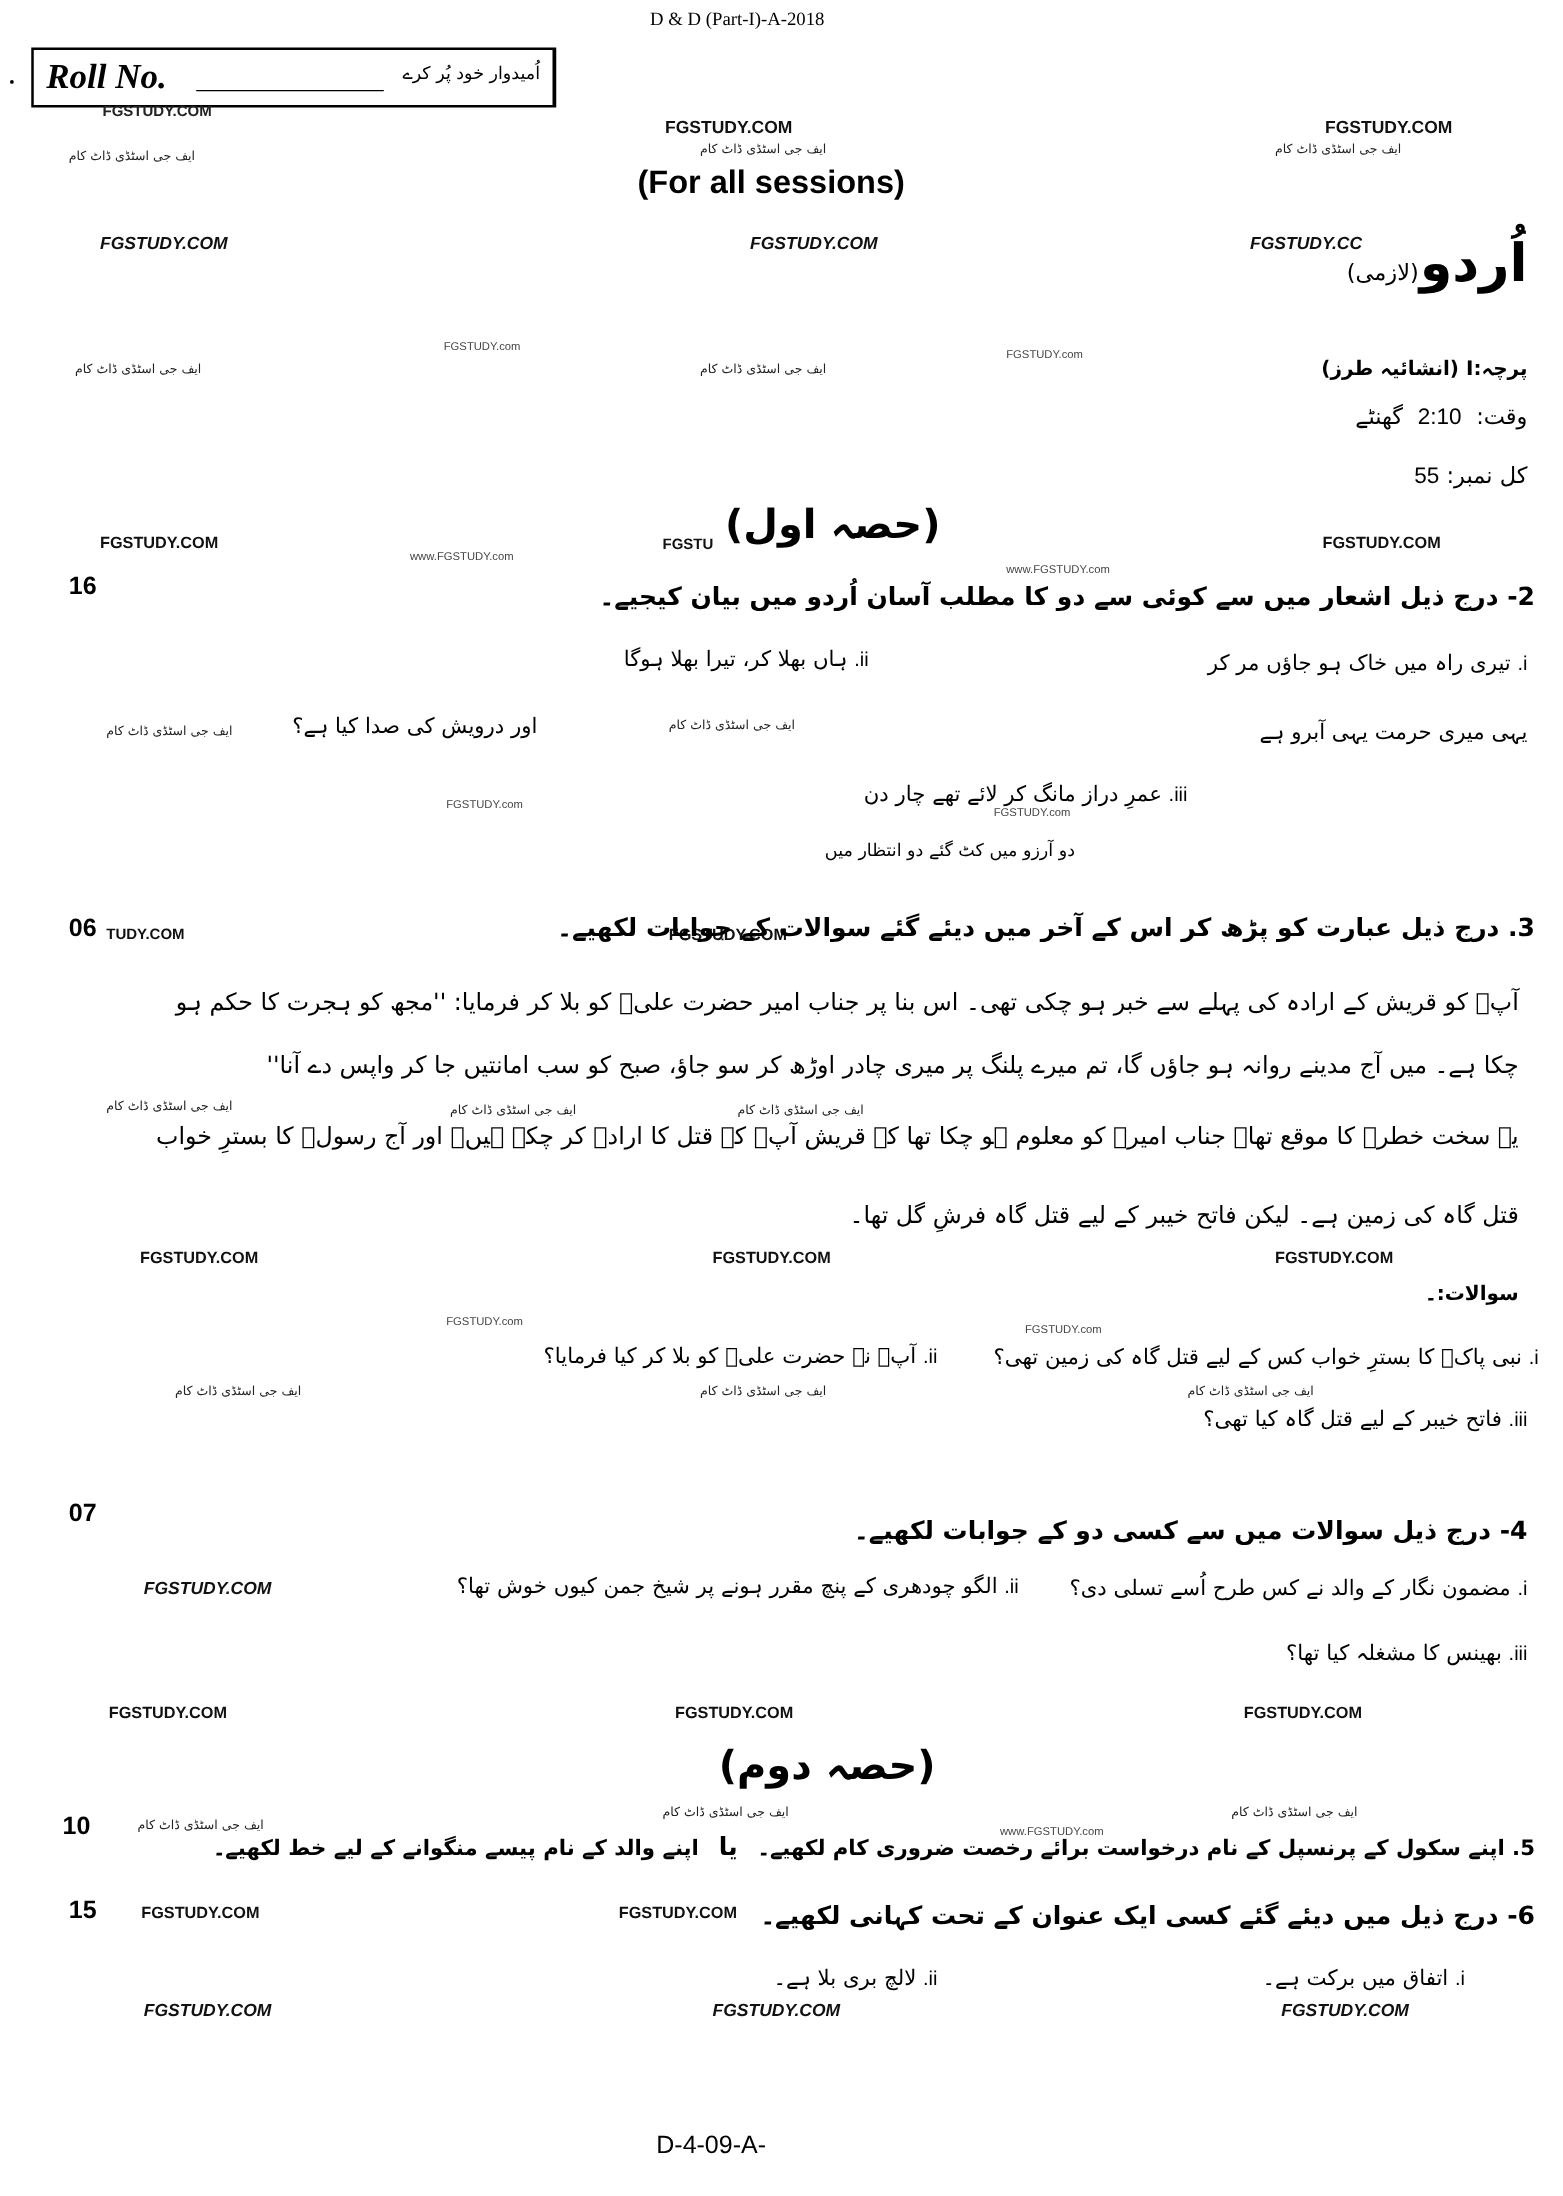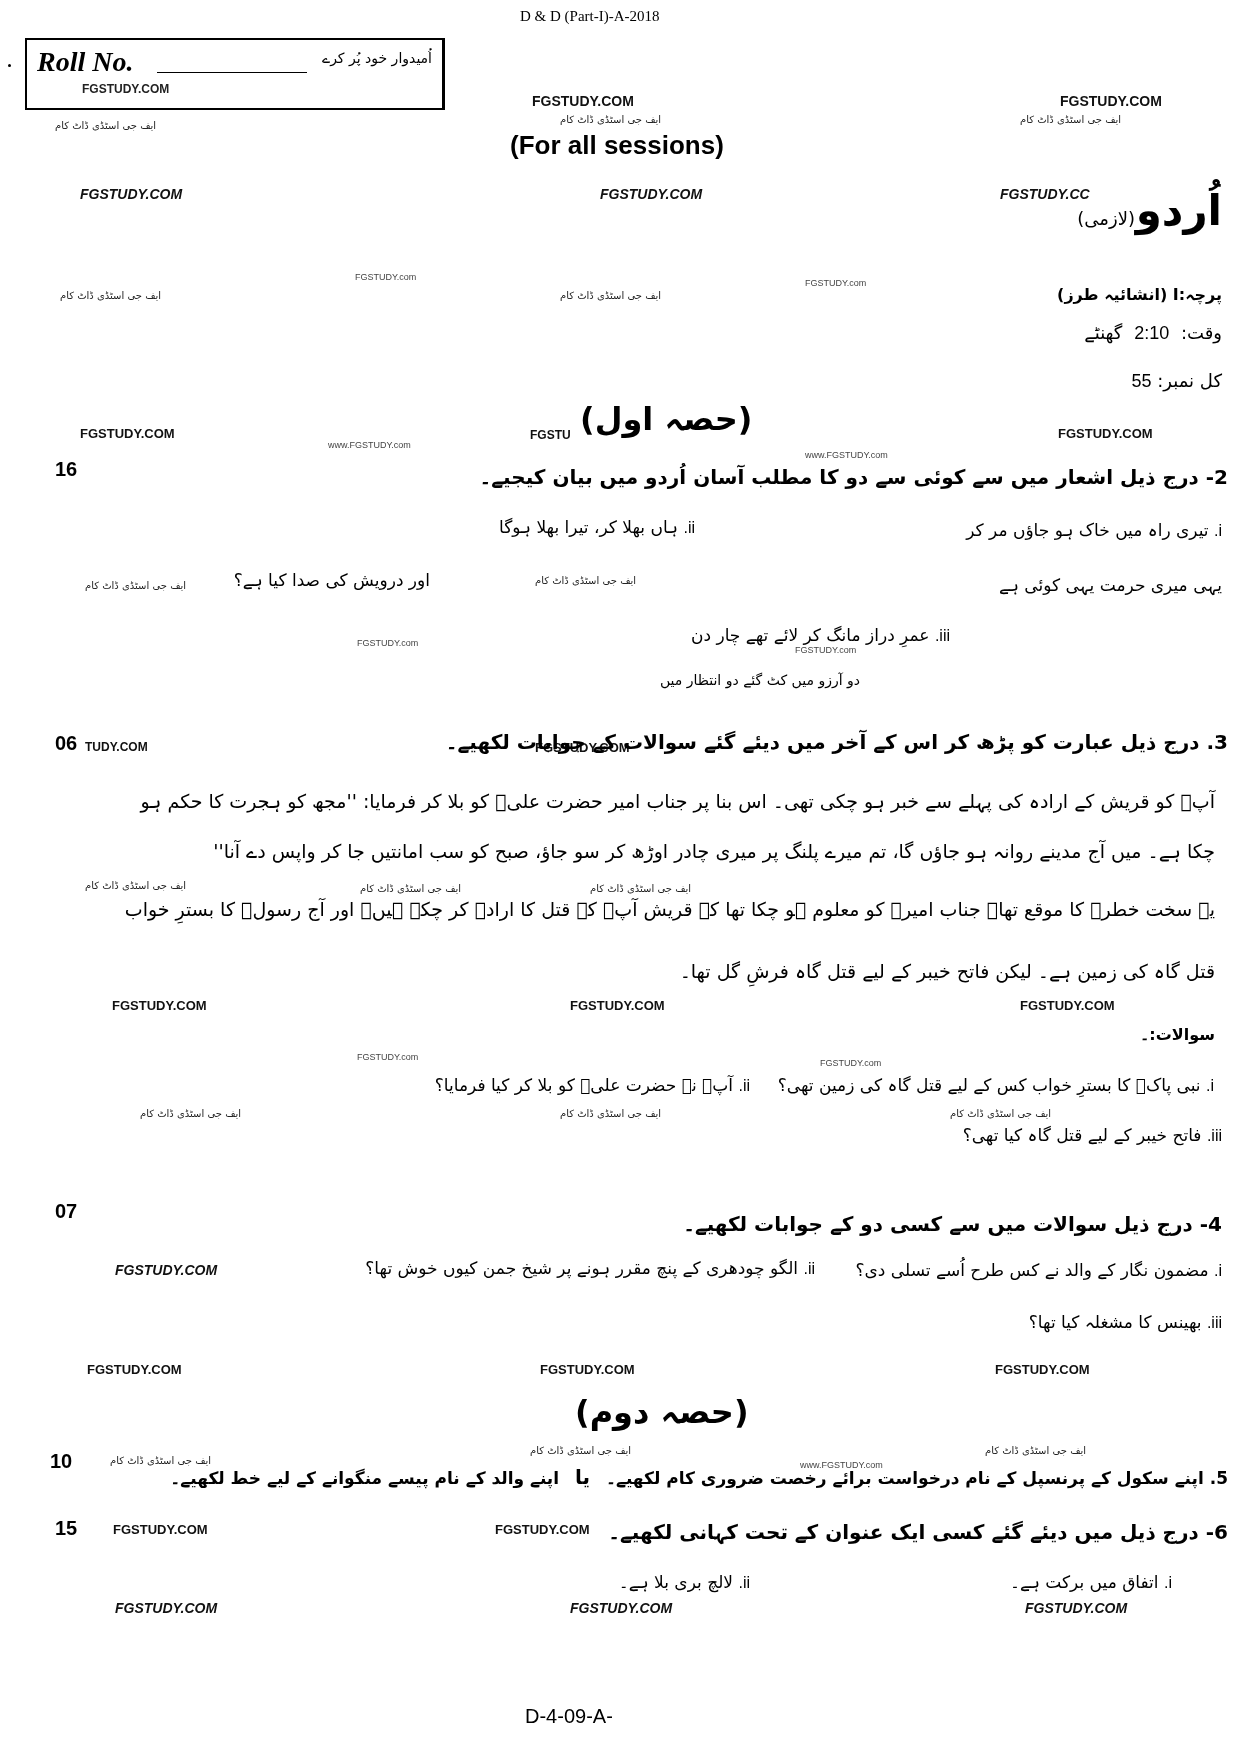--- a/index.html
+++ b/index.html
@@ -11,21 +11,21 @@
   .wm-bold { font-family: "Liberation Sans", sans-serif; font-weight: bold; font-size: 14px; color: #111; }
   .wm-italic { font-family: "Liberation Sans", sans-serif; font-weight: bold; font-style: italic; font-size: 14px; color: #111; }
   .wm-small { font-family: "Liberation Sans", sans-serif; font-size: 9px; color: #444; }
   .wm-urdu { font-family: "DejaVu Sans", sans-serif; font-size: 10px; color: #222; direction: rtl; white-space: nowrap; }
   .urdu { font-family: "DejaVu Sans", sans-serif; direction: rtl; white-space: nowrap; text-align: right; }
   .q-title { font-size: 20px; font-weight: bold; }
   .q-item { font-size: 17px; }
   .marks { font-family: "Liberation Sans", sans-serif; font-weight: bold; font-size: 20px; }
   .header-code { font-family: "Liberation Serif", serif; font-size: 15px; }
   .rollbox {
-    left: 25px; top: 38px; width: 420px; height: 72px;
+    left: 25px; top: 38px; width: 420px; height: 48px;
     border: 2px solid #000; border-right-width: 3px; box-sizing: border-box;
   }
   .roll-label { font-family: "Liberation Serif", serif; font-style: italic; font-weight: bold; font-size: 28px; left: 10px; top: 6px; }
   .roll-line { left: 130px; top: 32px; width: 150px; border-bottom: 1.5px solid #000; }
   .roll-urdu { right: 10px; top: 10px; font-size: 14px; }
   .roll-wm { left: 55px; top: 42px; font-family: "Liberation Sans", sans-serif; font-weight: bold; font-size: 12px; color: #222; height: 12px; overflow: hidden; }
   .sessions { font-family: "Liberation Sans", sans-serif; font-weight: bold; font-size: 26px; left: 510px; top: 130px; }
   .subject { font-size: 42px; font-weight: bold; right: 28px; top: 186px; }
   .subject-sub { font-size: 18px; right: 115px; top: 208px; }
   .section-head { font-size: 32px; font-weight: bold; }
@@ -87,21 +87,21 @@
 <div class="abs wm-small" style="left:805px; top:450px;">www.FGSTUDY.com</div>
 <div class="abs urdu q-title" style="right:22px; top:465px;">
   <span>2-</span>
   <span>درج ذیل اشعار میں سے کوئی سے دو کا مطلب آسان اُردو میں بیان کیجیے۔</span>
 </div>
 
 <div class="abs urdu q-item" style="right:28px; top:520px;">
   <span class="roman">i.</span>
   <span>تیری راہ میں خاک ہو جاؤں مر کر</span>
 </div>
-<div class="abs urdu q-item" style="right:28px; top:575px;">یہی میری حرمت یہی کوئی ہے</div>
+<div class="abs urdu q-item" style="right:28px; top:575px;">یہی میری حرمت یہی آبرو ہے</div>
 
 <div class="abs urdu q-item" style="right:555px; top:517px;">
   <span class="roman">ii.</span>
   <span>ہاں بھلا کر، تیرا بھلا ہوگا</span>
 </div>
 <div class="abs urdu q-item" style="right:820px; top:570px;">اور درویش کی صدا کیا ہے؟</div>
 <div class="abs wm-urdu" style="left:85px; top:580px;">ایف جی اسٹڈی ڈاٹ کام</div>
 <div class="abs wm-urdu" style="left:535px; top:575px;">ایف جی اسٹڈی ڈاٹ کام</div>
 
 <div class="abs urdu q-item" style="right:300px; top:625px;">
@@ -129,21 +129,21 @@
 <div class="abs wm-urdu" style="left:590px; top:883px;">ایف جی اسٹڈی ڈاٹ کام</div>
 
 <div class="abs wm-bold" style="left:112px; top:998px; font-size:13px;">FGSTUDY.COM</div>
 <div class="abs wm-bold" style="left:570px; top:998px; font-size:13px;">FGSTUDY.COM</div>
 <div class="abs wm-bold" style="left:1020px; top:998px; font-size:13px;">FGSTUDY.COM</div>
 
 <div class="abs urdu" style="right:35px; top:1025px; font-size:16px; font-weight:bold;">سوالات:۔</div>
 <div class="abs wm-small" style="left:357px; top:1052px;">FGSTUDY.com</div>
 <div class="abs wm-small" style="left:820px; top:1058px;">FGSTUDY.com</div>
 
-<div class="abs urdu q-item" style="right:36px; top:1075px;">
+<div class="abs urdu q-item" style="right:19px; top:1075px;">
   <span class="roman">i.</span>
   <span>نبی پاکؐ کا بسترِ خواب کس کے لیے قتل گاہ کی زمین تھی؟</span>
 </div>
 <div class="abs urdu q-item" style="right:500px; top:1075px;">
   <span class="roman">ii.</span>
   <span>آپؐ نے حضرت علیؓ کو بلا کر کیا فرمایا؟</span>
 </div>
 <div class="abs wm-urdu" style="left:140px; top:1108px;">ایف جی اسٹڈی ڈاٹ کام</div>
 <div class="abs wm-urdu" style="left:560px; top:1108px;">ایف جی اسٹڈی ڈاٹ کام</div>
 <div class="abs wm-urdu" style="left:950px; top:1108px;">ایف جی اسٹڈی ڈاٹ کام</div>

